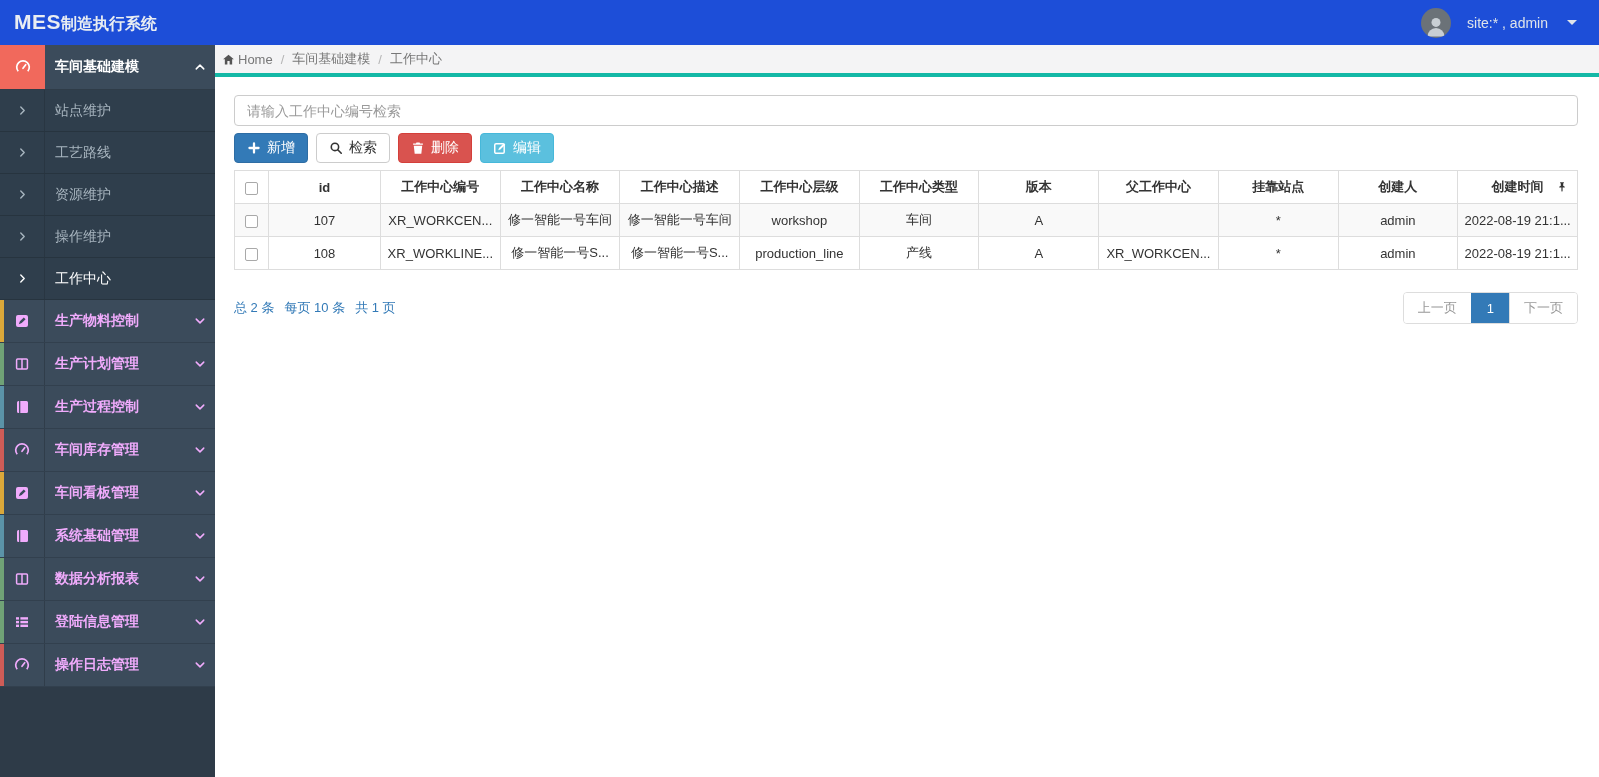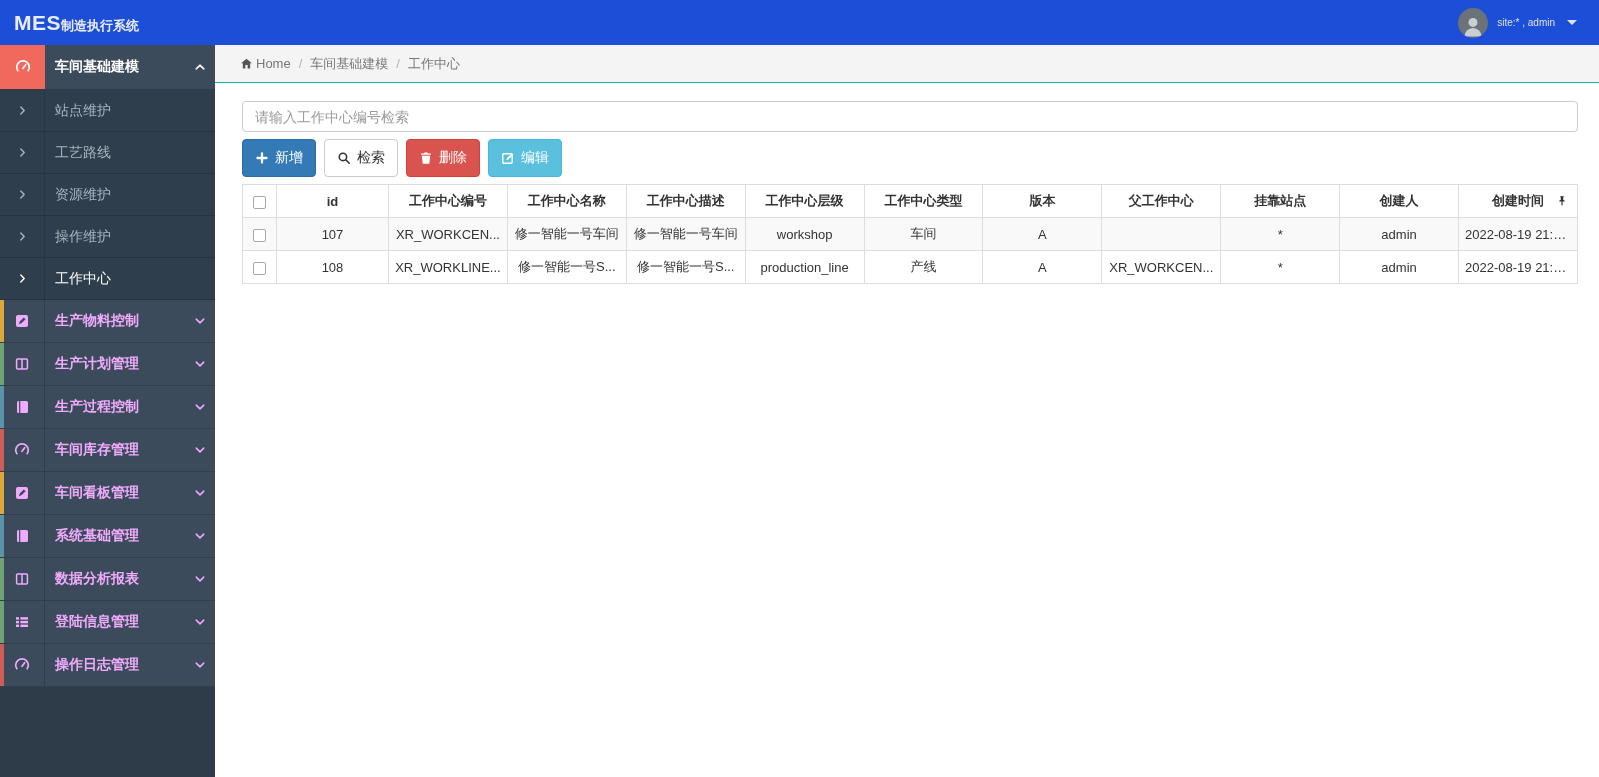--- a/index.html
+++ b/index.html
@@ -5,23 +5,23 @@
   * { margin:0; padding:0; box-sizing:border-box; }
   html,body { width:1599px; height:777px; overflow:hidden;
     font-family:"Liberation Sans","DejaVu Sans",sans-serif; background:#fff; }
   .app { display:flex; flex-direction:column; width:100%; height:100%; }
 
   
   .topbar { height:45px; background:#1d4ed8; display:flex; align-items:center;
     justify-content:space-between; flex:none; }
   .brand { width:215px; padding-left:14px; color:#e9edf2; display:flex; align-items:baseline; }
   .brand-bold { font-size:21px; font-weight:bold; letter-spacing:.5px; }
-  .brand-rest { font-size:13px; font-weight:bold; }
-  .topbar-right { display:flex; align-items:center; gap:9px; padding-right:22px;
-    color:#dfe4ea; font-size:10px; }
+  .brand-rest { font-size:16px; font-weight:bold; }
+  .topbar-right { display:flex; align-items:center; gap:16px; padding-right:22px;
+    color:#dfe4ea; font-size:14px; }
   .avatar { width:30px; height:30px; border-radius:50%; background:#6b7278;
     overflow:hidden; display:flex; align-items:flex-end; justify-content:center; }
   .avatar svg { width:24px; height:24px; color:#c9cfd4; }
   .caret { width:0; height:0; border-left:5px solid transparent; border-right:5px solid transparent;
     border-top:5px solid #dfe4ea; margin-left:3px; }
 
   
   .mainrow { flex:1; display:flex; min-height:0; }
   .sidebar { width:215px; flex:none; background:#2e3b48; }
   .content { flex:1; background:#fff; display:flex; flex-direction:column; min-width:0; }
@@ -46,36 +46,36 @@
     border-bottom:1px solid rgba(0,0,0,.2); }
   .nav-active-parent .icon-cell { background:#f1695c; border-right:none; color:#fff; }
   .nav-active-parent .nav-label { font-weight:bold; }
 
   .nav-sub { height:42px; background:#2f3e4c; color:#a9b6c0;
     border-bottom:1px solid rgba(0,0,0,.16); }
   .nav-sub .icon-cell { border-right:1px solid rgba(0,0,0,.12); }
   .nav-sub.active { color:#ffffff; }
 
   
-  .breadcrumb-bar { height:38px; background:#f4f4f5; border-bottom:1px solid #14b8a6;
-    display:flex; align-items:center; padding-left:25px; font-size:13px; color:#777;
+  .breadcrumb-bar { height:32px; background:#f4f4f5; border-bottom:4px solid #14b8a6;
+    display:flex; align-items:center; padding-left:7px; font-size:13px; color:#777;
     flex:none; }
   .breadcrumb-bar svg { width:13px; height:13px; color:#555; margin-right:3px; }
   .crumb { color:#777; }
   .crumb-sep { margin:0 8px; color:#b5b5b5; }
 
   
-  .content-pad { padding:18px 21px 0 27px; }
+  .content-pad { padding:18px 21px 0 19px; }
   .search-input { width:100%; height:31px; border:1px solid #ccc; border-radius:4px;
     padding:0 12px; font-size:14px; color:#333; outline:none;
     font-family:"Liberation Sans","DejaVu Sans",sans-serif; }
   .search-input::placeholder { color:#9a9a9a; }
 
   .toolbar { margin-top:7px; display:flex; gap:8px; }
-  .btn { height:38px; display:inline-flex; align-items:center; gap:6px; padding:0 12px;
+  .btn { height:30px; display:inline-flex; align-items:center; gap:6px; padding:0 12px;
     font-size:14px; border-radius:4px; border:1px solid transparent; cursor:pointer;
     font-family:inherit; }
   .btn svg { width:14px; height:14px; }
   .btn-primary { background:#337ab7; border-color:#2e6da4; color:#fff; }
   .btn-default { background:#fff; border-color:#ccc; color:#333; }
   .btn-danger  { background:#d9534f; border-color:#d43f3a; color:#fff; }
   .btn-info    { background:#5bc0de; border-color:#46b8da; color:#fff; }
 
   
   .grid { margin-top:7px; width:100%; border-collapse:collapse; table-layout:fixed;
@@ -478,17 +478,29 @@
               <td>产线</td>
               <td>A</td>
               <td>XR_WORKCEN...</td>
               <td>*</td>
               <td>admin</td>
               <td>2022-08-19 21:1...</td>
             </tr>
           </tbody>
         </table>
 
+        <div class="footer-row">
+          <div class="summary">
+            <span>总 2 条</span>
+            <span>每页 10 条</span>
+            <span>共 1 页</span>
+          </div>
+          <div class="pager">
+            <span class="page-btn">上一页</span>
+            <span class="page-btn active">1</span>
+            <span class="page-btn">下一页</span>
+          </div>
+        </div>
       </div>
 
     </div>
   </div>
 </div>
 
 </body></html>

